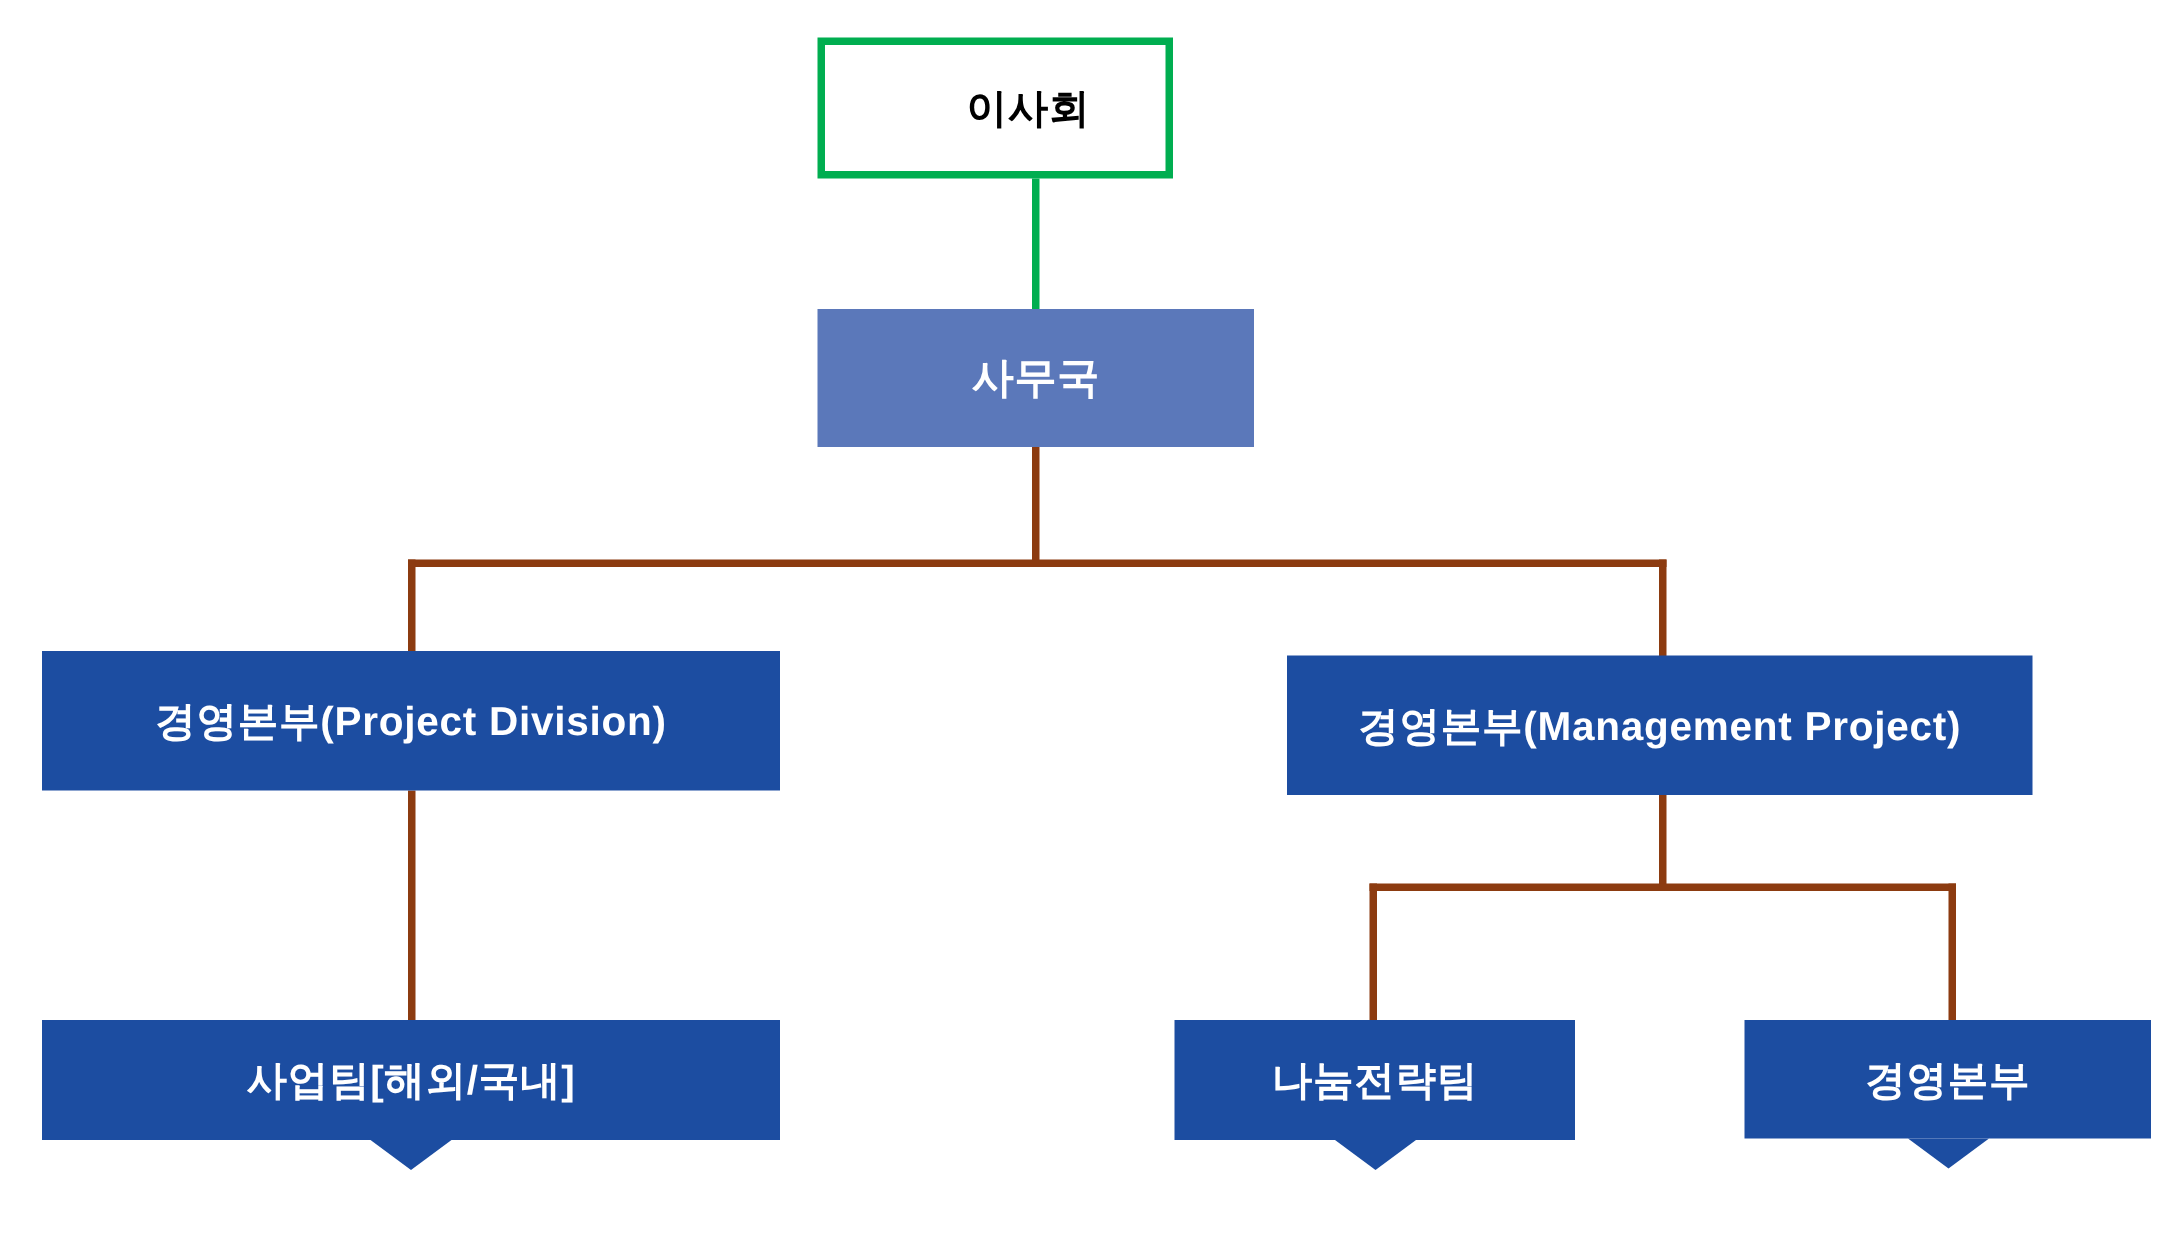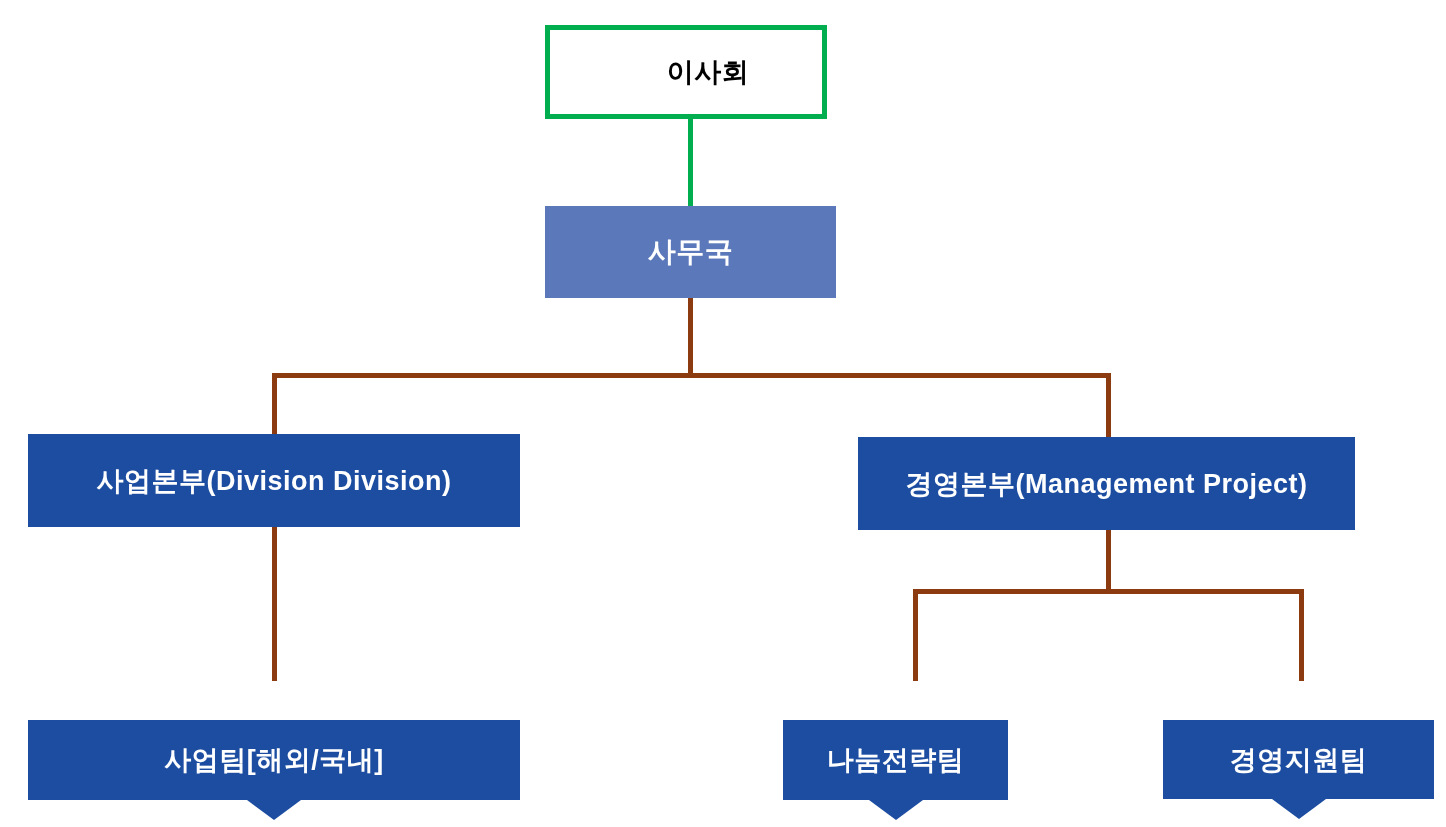--- a/index.html
+++ b/index.html
@@ -19,21 +19,21 @@
     position: absolute;
     display: flex;
     align-items: center;
     justify-content: center;
     text-align: center;
     box-sizing: border-box;
     font-weight: bold;
     letter-spacing: 0.5px;
   }
   .node-board {
-    left: 545px; top: 25px; width: 282px; height: 94px;
+    left: 545px; top: 25px; width: 237px; height: 94px;
     background: #ffffff;
     border: 5px solid var(--board-border, #00AE50);
     color: #000000;
     font-size: 27px;
     padding-left: 44px;
   }
   .node-secretariat {
     left: 545px; top: 206px; width: 291px; height: 92px;
     background: var(--secretariat-fill, #5B78BA);
     color: #ffffff;
@@ -44,24 +44,23 @@
     background: var(--division-fill, #1C4DA1);
     color: #ffffff;
     font-size: 27px;
   }
   .node-division-left  { left: 28px;  top: 434px; width: 492px; height: 93px; }
   .node-division-right { left: 858px; top: 437px; width: 497px; height: 93px; }
   .node-team {
     background: var(--division-fill, #1C4DA1);
     color: #ffffff;
     font-size: 27px;
-    margin-top: 40px;
   }
   .node-team-1 { left: 28px;   top: 680px; width: 492px; height: 80px; }
-  .node-team-2 { left: 783px;  top: 680px; width: 225px; height: 80px; }
+  .node-team-2 { left: 783px;  top: 680px; width: 267px; height: 80px; }
   .node-team-3 { left: 1163px; top: 680px; width: 271px; height: 79px; }
   .tail {
     position: absolute;
     left: 50%;
     top: 100%;
     transform: translateX(-50%);
     width: 0; height: 0;
     border-left: 27px solid transparent;
     border-right: 27px solid transparent;
     border-top: 20px solid var(--division-fill, #1C4DA1);
@@ -112,35 +111,35 @@
 
   <div class="node node-board">
     <span>이사회</span>
   </div>
 
   <div class="node node-secretariat">
     <span>사무국</span>
   </div>
 
   <div class="node node-division node-division-left">
-    <span>사업본부(Division Division)</span>
+    <span>경영본부(Project Division)</span>
   </div>
 
   <div class="node node-division node-division-right">
     <span>경영본부(Management Project)</span>
   </div>
 
   <div class="node node-team node-team-1">
     <span>사업팀[해외/국내]</span>
     <span class="tail"></span>
   </div>
 
   <div class="node node-team node-team-2">
     <span>나눔전략팀</span>
     <span class="tail"></span>
   </div>
 
   <div class="node node-team node-team-3">
-    <span>경영지원팀</span>
+    <span>경영본부</span>
     <span class="tail"></span>
   </div>
 
 </div>
 
 </body></html>

